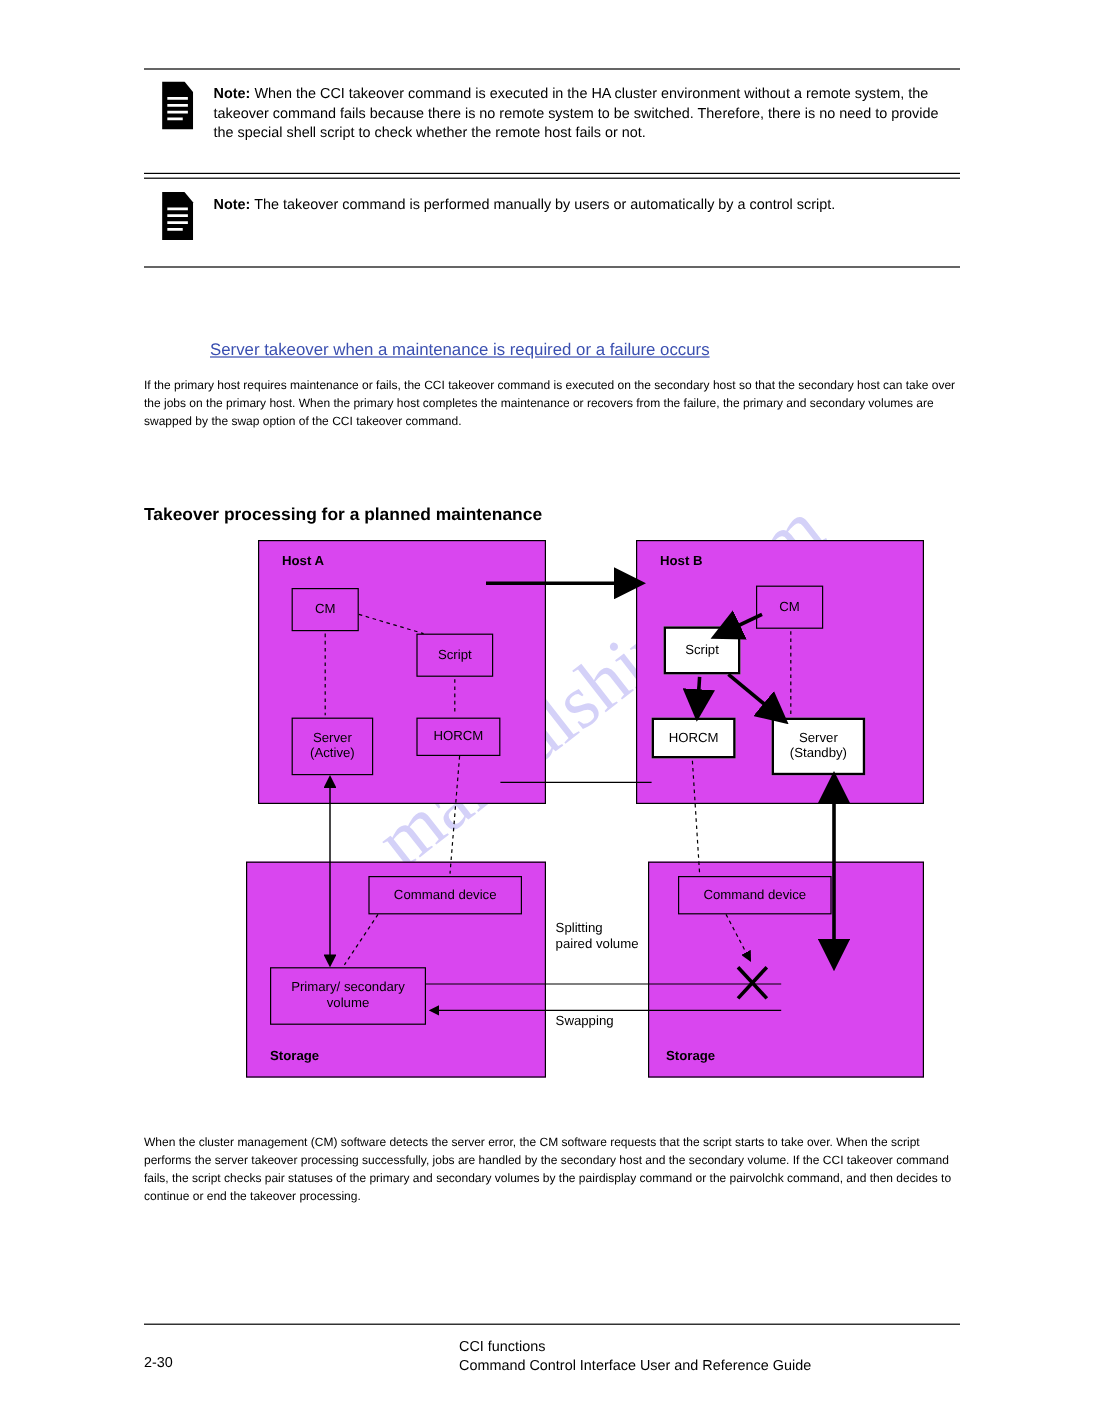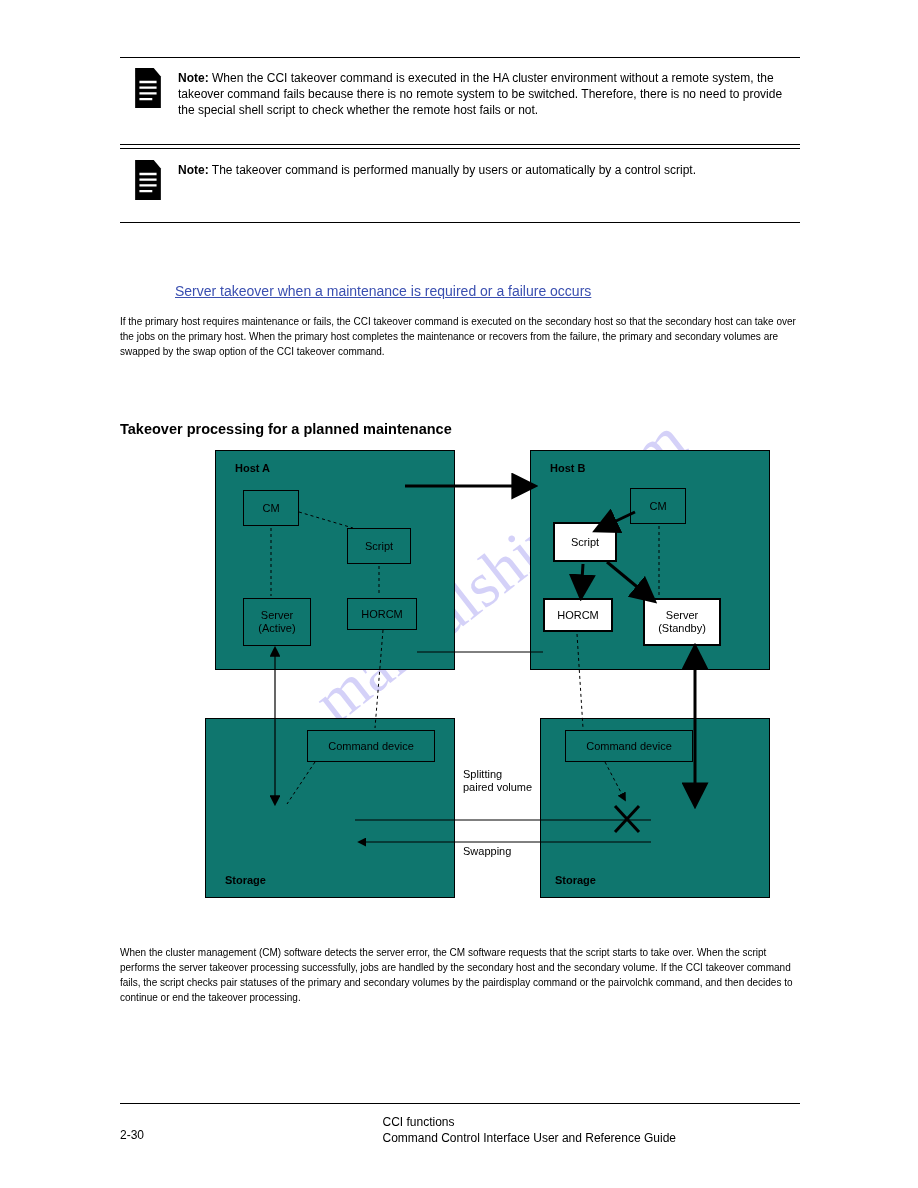--- a/index.html
+++ b/index.html
@@ -12,21 +12,21 @@
   .note-text{position:absolute;font-size:12px;line-height:1.35}
   .note-label{font-weight:bold}
   .hdr-link{position:absolute;left:175px;font-size:14px;color:#3a4fb0;text-decoration:underline}
   .para{position:absolute;left:120px;width:680px;font-size:10px;line-height:1.5}
   .subhead{position:absolute;left:120px;font-size:14.5px;font-weight:bold}
   .watermark{position:absolute;left:300px;top:680px;font-size:64px;color:rgba(100,90,230,.28);transform:rotate(-38deg);transform-origin:left top;font-family:Georgia,serif;pointer-events:none;white-space:nowrap}
   .footer-left{position:absolute;left:120px;top:1128px;font-size:12px}
   .footer-right{position:absolute;right:118px;top:1114px;font-size:12px;line-height:1.35}
   .foot-rule{position:absolute;left:120px;width:680px;height:1px;background:#000;top:1103px}
   .diagram{position:absolute;left:195px;top:450px;width:580px;height:460px}
-  .box{position:absolute;border:1px solid #000;background:#0f766e}
+  .box{position:absolute;border:1px solid #000;background:#d946ef}
   .bbox{position:absolute;border:2.5px solid #000;background:#fff}
   .lab{font-size:11px;text-align:center;line-height:1.15;display:flex;align-items:center;justify-content:center;flex-direction:column}
   .labb{font-weight:bold;font-size:12px}
   .freetext{position:absolute;font-size:11px;line-height:1.2}
   svg.overlay{position:absolute;left:0;top:0;width:580px;height:460px;pointer-events:none}
 </style>
 </head>
 <body>
 <div class="page">
 
@@ -86,20 +86,21 @@
   <div class="bbox lab" style="left:348px;top:148px;width:70px;height:34px">HORCM</div>
   <div class="bbox lab" style="left:448px;top:148px;width:78px;height:48px">Server (Standby)</div>
 
   <div class="box" style="left:10px;top:268px;width:250px;height:180px"></div>
   <div class="box" style="left:345px;top:268px;width:230px;height:180px"></div>
   <div class="freetext labb" style="left:30px;top:424px;width:210px">Storage</div>
   <div class="freetext labb" style="left:360px;top:424px;width:200px">Storage</div>
 
   <div class="box lab" style="left:112px;top:280px;width:128px;height:32px">Command device</div>
   <div class="box lab" style="left:370px;top:280px;width:128px;height:32px">Command device</div>
+  <div class="box lab" style="left:30px;top:356px;width:130px;height:48px">Primary/ secondary volume</div>
 
   <div class="freetext" style="left:268px;top:318px;width:70px">Splitting paired volume</div>
   <div class="freetext" style="left:268px;top:395px;width:70px">Swapping</div>
 
   <svg class="overlay" viewBox="0 0 580 460">
     <defs>
       <marker id="ah" viewBox="0 0 10 10" refX="8" refY="5" markerWidth="9" markerHeight="9" orient="auto">
         <path d="M0 0L10 5L0 10z" fill="#000"></path>
       </marker>
       <marker id="ah2" viewBox="0 0 10 10" refX="2" refY="5" markerWidth="9" markerHeight="9" orient="auto">

